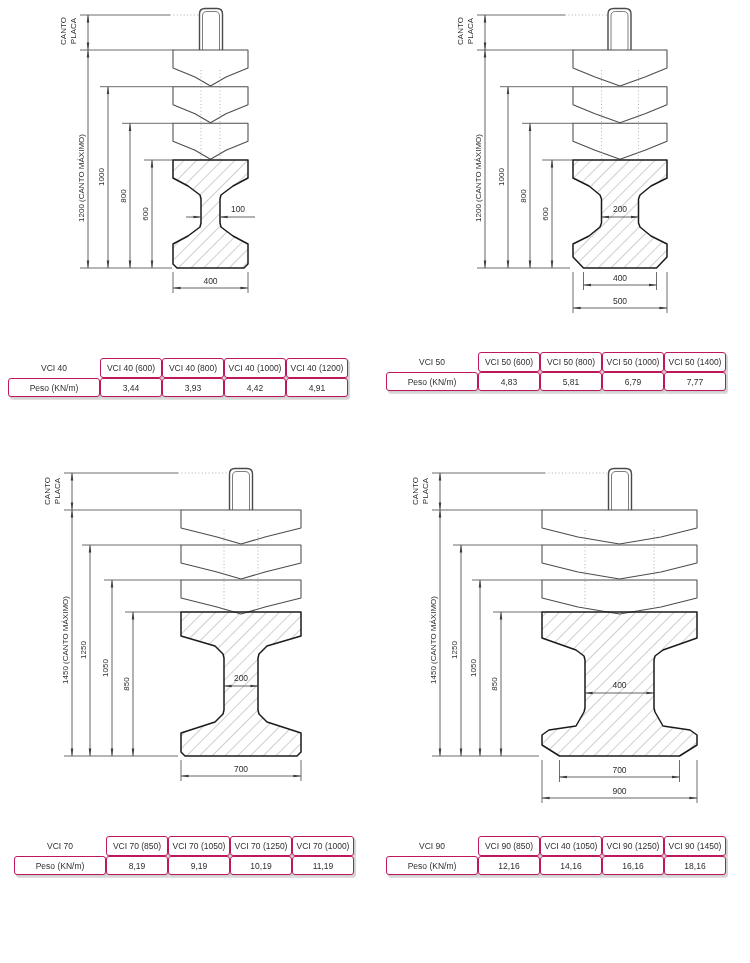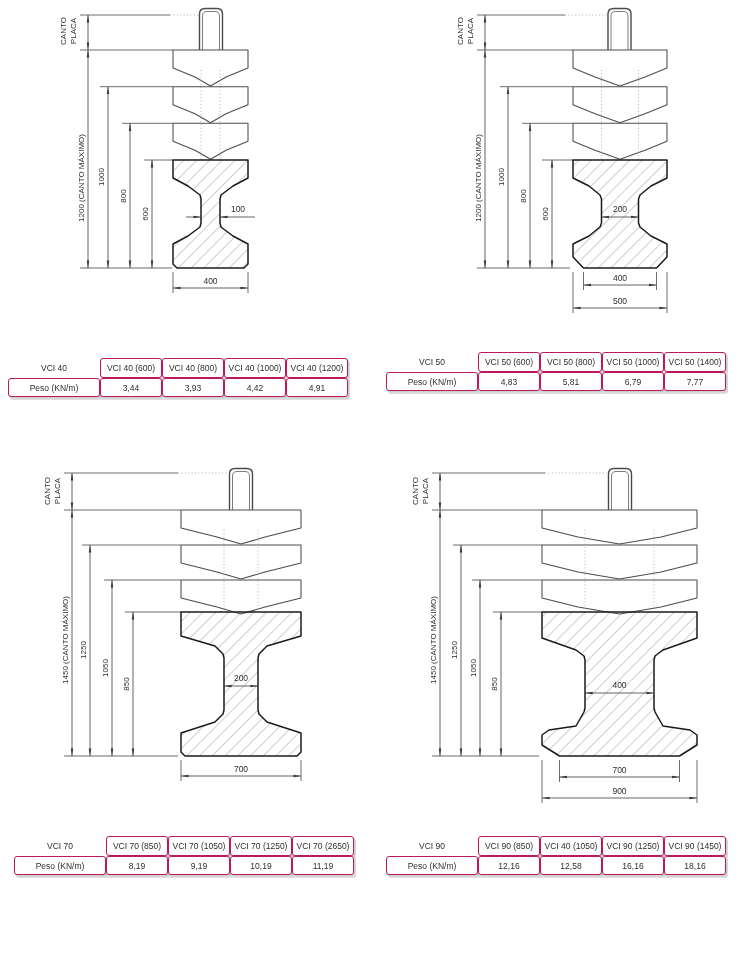--- a/index.html
+++ b/index.html
@@ -268,34 +268,34 @@
     <div class="tcell">5,81</div>
     <div class="tcell">6,79</div>
     <div class="tcell">7,77</div>
   </div>
 
   <div class="tbl" style="left:14px;top:836px">
     <div class="tcell plain">VCI 70</div>
     <div class="tcell">VCI 70 (850)</div>
     <div class="tcell">VCI 70 (1050)</div>
     <div class="tcell">VCI 70 (1250)</div>
-    <div class="tcell">VCI 70 (2650)</div>
+    <div class="tcell">VCI 70 (1000)</div>
     <div class="tcell">Peso  (KN/m)</div>
     <div class="tcell">8,19</div>
     <div class="tcell">9,19</div>
     <div class="tcell">10,19</div>
     <div class="tcell">11,19</div>
   </div>
 
   <div class="tbl" style="left:386px;top:836px">
     <div class="tcell plain">VCI 90</div>
     <div class="tcell">VCI 90 (850)</div>
     <div class="tcell">VCI 40 (1050)</div>
     <div class="tcell">VCI 90 (1250)</div>
     <div class="tcell">VCI 90 (1450)</div>
     <div class="tcell">Peso  (KN/m)</div>
     <div class="tcell">12,16</div>
-    <div class="tcell">12,58</div>
+    <div class="tcell">14,16</div>
     <div class="tcell">16,16</div>
     <div class="tcell">18,16</div>
   </div>
 
 </div>
 
 </body></html>

